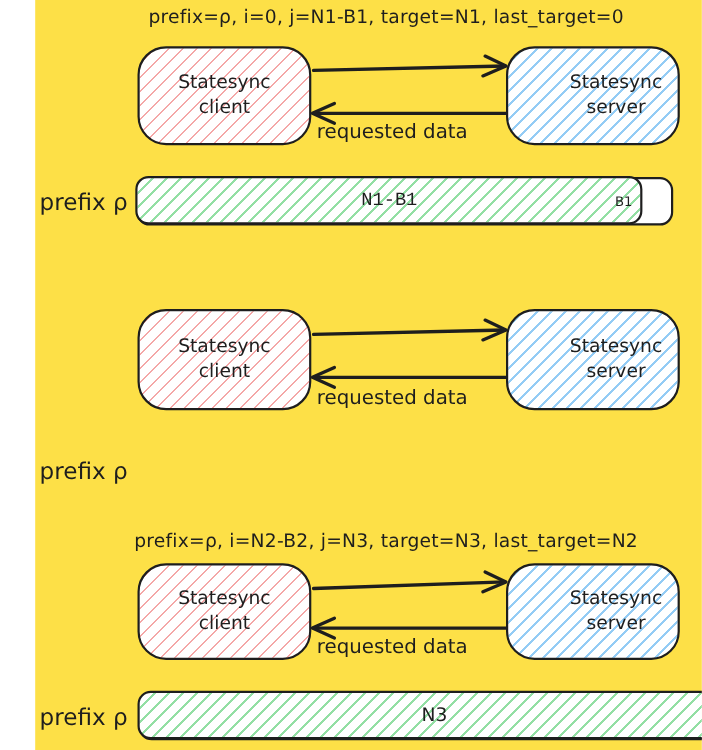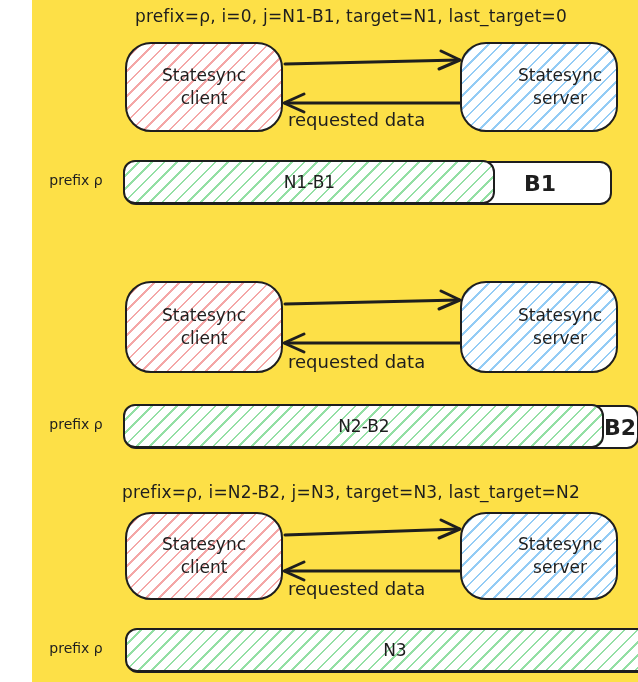--- a/index.html
+++ b/index.html
@@ -34,21 +34,21 @@
   .req{
     position:absolute;left:256px;width:176px;
     font-size:18px;white-space:nowrap;
   }
   #req1{top:109px;}
   #req2{top:351px;}
   #req3{top:578px;}
 
   .bar-prefix{
     position:absolute;left:4px;width:80px;text-align:center;
-    font-size:14px;white-space:nowrap;
+    font-size:21px;white-space:nowrap;
   }
   #bp1{top:172px;}
   #bp2{top:416px;}
   #bp3{top:640px;}
 
   .bar-outer{
     position:absolute;height:44px;background:#ffffff;
     border:2.6px solid #1e1e1e;border-radius:12px;
   }
   #bar1{left:92px;top:161px;width:488px;}
@@ -56,29 +56,28 @@
   #bar3{left:94px;top:629px;width:534px;}
 
   .bar-fill{
     position:absolute;left:-2.6px;top:-2.6px;height:44px;
     border:2.6px solid #1e1e1e;border-radius:12px;
     background-color:#fff;
     background-image:repeating-linear-gradient(135deg,#93dfa4 0,#93dfa4 1.8px,transparent 1.8px,transparent 9px);
     display:flex;align-items:center;justify-content:center;
     font-size:17px;
   }
-  #bar1 .bar-fill{width:372px;}
+  #bar1 .bar-fill{width:461px;font-family:Liberation Mono, monospace;}
   #bar2 .bar-fill{width:481px;}
   #bar3 .bar-fill{width:539px;}
 
   .bar-rest{
     position:absolute;top:0;height:100%;
-    display:flex;align-items:center;justify-content:flex-start;
-    font-size:22px;
-    font-weight:bold;
+    display:flex;align-items:center;justify-content:center;
+    font-size:12px;
   }
   #bar1 .bar-rest{left:398px;right:0;}
   #bar2 .bar-rest{left:478px;right:0;}
 </style>
 </head>
 <body>
 
 <div class="canvas">
 
   <div class="title" id="t1">prefix=ρ, i=0, j=N1-B1, target=N1, last_target=0</div>
@@ -145,28 +144,20 @@
   <div class="bar-outer" id="bar1">
     <div class="bar-fill">
       <span>N1-B1</span>
     </div>
     <div class="bar-rest">
       <span>B1</span>
     </div>
   </div>
 
   <div class="bar-prefix" id="bp2">prefix ρ</div>
-  <div class="bar-outer" id="bar2">
-    <div class="bar-fill">
-      <span>N2-B2</span>
-    </div>
-    <div class="bar-rest">
-      <span>B2</span>
-    </div>
-  </div>
 
   <div class="bar-prefix" id="bp3">prefix ρ</div>
   <div class="bar-outer" id="bar3">
     <div class="bar-fill">
       <span>N3</span>
     </div>
   </div>
 
 </div>
 

